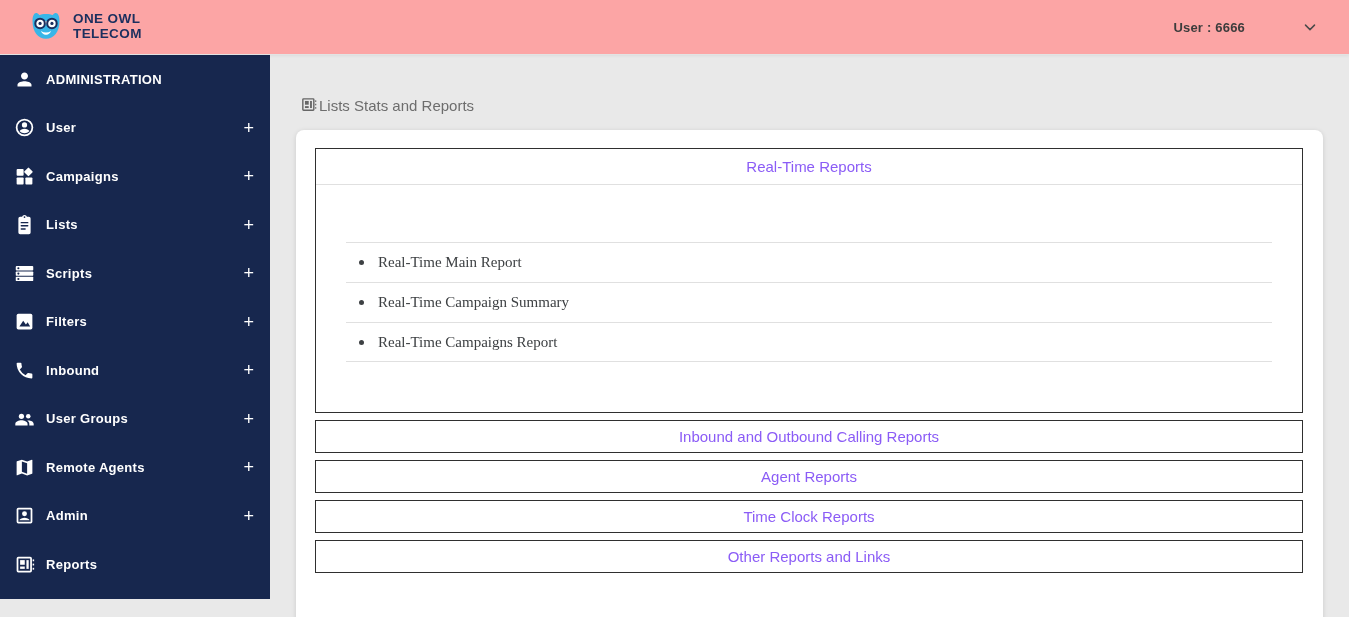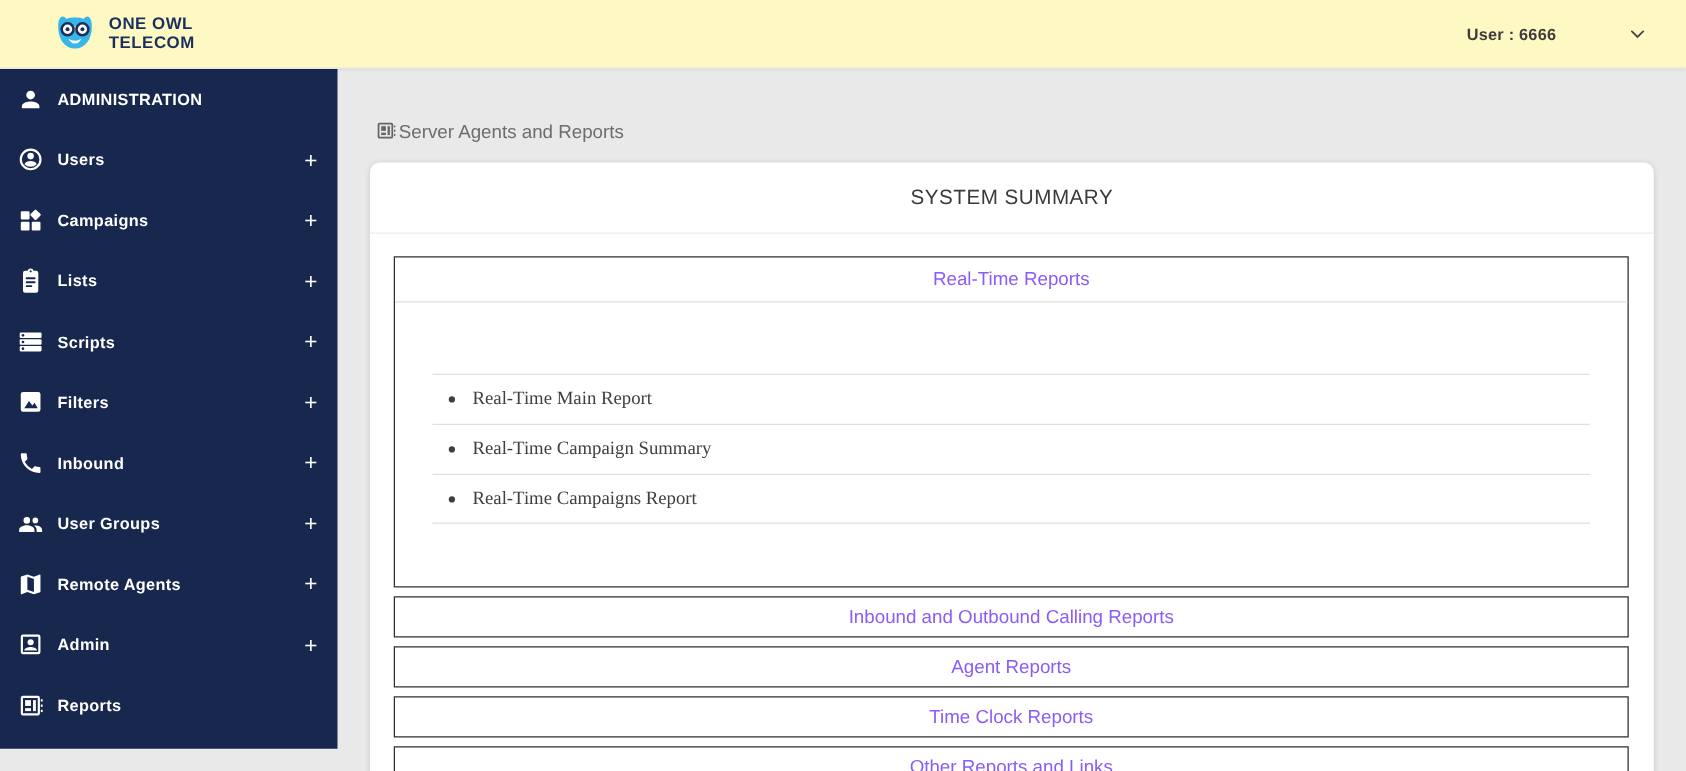--- a/index.html
+++ b/index.html
@@ -11,23 +11,23 @@
     --divider:#e0e0e0;
     --text-dark:#3d4043;
     --text-gray:#6d6d6d;
   }
   *{box-sizing:border-box;margin:0;padding:0;}
   html,body{width:1349px;height:617px;overflow:hidden;}
   body{font-family:"Liberation Sans","DejaVu Sans",sans-serif;background:var(--page-bg);}
   #app{position:relative;width:1349px;height:617px;}
 
   
-  .top-header{position:absolute;top:0;left:0;width:100%;height:55px;background:#fef9c3;
+  .top-header{position:absolute;top:0;left:0;width:100%;height:55px;background:#fca5a5;
     border-bottom:1px solid #e3e3e3;box-shadow:0 1px 3px rgba(0,0,0,.06);
-    display:flex;align-items:center;justify-content:space-between;z-index:5;padding-left:14px;}
+    display:flex;align-items:center;justify-content:space-between;z-index:5;}
   .logo{display:flex;align-items:center;margin-left:27px;cursor:pointer;}
   .logo-text{margin-left:8px;color:var(--logo-navy);font-weight:bold;font-size:13.5px;
     line-height:1.08;letter-spacing:.4px;}
   .user-menu{display:flex;align-items:center;margin-right:30px;cursor:pointer;gap:32px;}
   .user-label{font-size:13px;font-weight:bold;color:#3c3c3c;letter-spacing:.2px;}
   .chev{width:18px;height:18px;margin-left:24px;color:#4a4a4a;display:inline-flex;}
   .chev svg{width:100%;height:100%;}
 
   
   .sidebar{position:absolute;top:55px;left:0;width:270px;height:544px;
@@ -116,21 +116,21 @@
   </div>
 
   <div class="sb-item">
     <span class="sb-icon">
           <svg viewBox="0 0 24 24">
             <path fill="currentColor" fill-rule="evenodd" d="M12 2a10 10 0 1 0 0 20 10 10 0 0 0 0-20zm0 2a8 8 0 1 1 0 16 8 8 0 0 1 0-16z"></path>
             <circle fill="currentColor" cx="12" cy="9" r="3"></circle>
             <path fill="currentColor" d="M12 13.5c-2.3 0-5 1.1-5.6 2.9a8 8 0 0 0 11.2 0c-.6-1.8-3.3-2.9-5.6-2.9z"></path>
           </svg>
         </span>
-    <span class="sb-label">Users</span>
+    <span class="sb-label">User</span>
     <span class="sb-plus">+</span>
   </div>
 
   <div class="sb-item">
     <span class="sb-icon">
           <svg viewBox="0 0 24 24" fill="currentColor">
             <rect x="3" y="3.5" width="8" height="7.5" rx="1"></rect>
             <rect x="3" y="13" width="8" height="8" rx="1"></rect>
             <rect x="13" y="13" width="8" height="8" rx="1"></rect>
             <rect x="12.8" y="3" width="7.4" height="7.4" rx="1" transform="rotate(45 16.5 6.7)"></rect>
@@ -253,27 +253,24 @@
           <svg viewBox="0 0 24 24" fill="currentColor">
             <path fill-rule="evenodd" d="M18.5 3H5a2 2 0 0 0-2 2v14a2 2 0 0 0 2 2h13.5a2 2 0 0 0 2-2V5a2 2 0 0 0-2-2zm0 2v14H5V5h13.5z"></path>
             <rect x="7" y="7" width="5.3" height="5.3"></rect>
             <rect x="14.2" y="7" width="2.6" height="10"></rect>
             <rect x="7" y="14.3" width="5.3" height="2.7"></rect>
             <rect x="21.3" y="6.2" width="1.7" height="2.1"></rect>
             <rect x="21.3" y="11" width="1.7" height="2.1"></rect>
             <rect x="21.3" y="15.8" width="1.7" height="2.1"></rect>
           </svg>
         </span>
-      <span class="crumb-label">Server Agents and Reports</span>
+      <span class="crumb-label">Lists Stats and Reports</span>
     </div>
 
     <div class="card">
-      <div class="card-header">
-        <span class="card-title">SYSTEM SUMMARY</span>
-      </div>
       <div class="card-body">
 
         <div class="panel">
           <div class="panel-header">
             <span class="panel-title">Real-Time Reports</span>
           </div>
           <div class="panel-spacer-top"></div>
           <ul class="report-links" id="realtime-list">
   <li>
     <span class="report-link-label">Real-Time Main Report</span>

